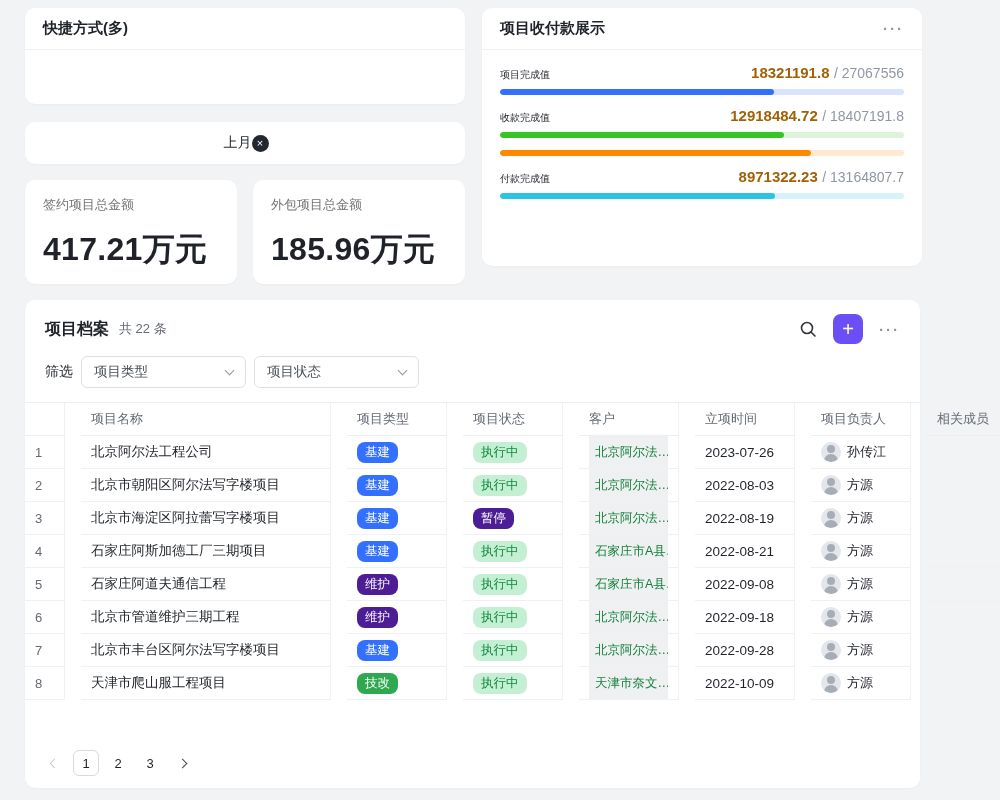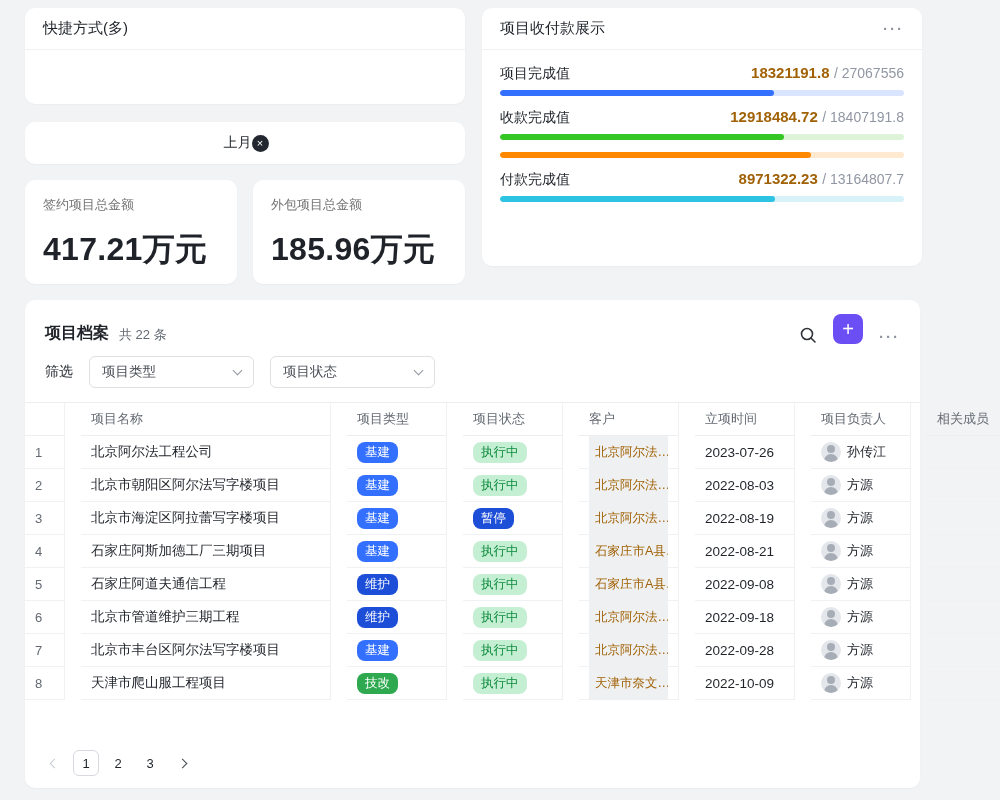--- a/index.html
+++ b/index.html
@@ -8,72 +8,72 @@
     background:#f2f3f5;
     font-family:"Liberation Sans","DejaVu Sans",sans-serif;
     color:#1f2329;
     position:relative;
     overflow:hidden;
   }
   .card { position:absolute; background:#fff; border-radius:10px; box-shadow:0 1px 2px rgba(31,35,41,0.03); }
 
   
   .card-title-row { height:42px; display:flex; align-items:center; justify-content:space-between; padding:0 18px; border-bottom:1px solid #f0f1f2; }
-  .card-title { font-size:15px; font-weight:400; color:#1f2329; }
+  .card-title { font-size:15px; font-weight:700; color:#1f2329; }
   .more { color:#8f959e; font-size:15px; font-weight:700; letter-spacing:2px; cursor:pointer; line-height:1; }
 
   
   .shortcuts { left:25px; top:8px; width:440px; height:96px; }
   .monthbar  { left:25px; top:122px; width:440px; height:42px; display:flex; align-items:center; justify-content:center; padding:0 14px 0 16px; font-size:14px; }
   .stat1 { left:25px;  top:180px; width:212px; height:104px; padding:16px 18px; }
   .stat2 { left:253px; top:180px; width:212px; height:104px; padding:16px 18px; }
   .payments { left:482px; top:8px; width:440px; height:258px; }
   .tablecard { left:25px; top:300px; width:895px; height:488px; }
 
   .xcirc { width:17px; height:17px; border-radius:50%; background:#232830; color:#fff; display:flex; align-items:center; justify-content:center; font-size:11px; line-height:1; cursor:pointer; }
 
   .stat-label { font-size:13px; color:#737373; }
   .stat-value { font-size:32px; font-weight:700; margin-top:14px; letter-spacing:0.3px; }
 
   
   .pay-body { padding:2px 18px 0; }
   .prog-row { margin-top:12px; }
   .prog-head { display:flex; justify-content:space-between; align-items:baseline; margin-bottom:7px; }
-  .prog-label { font-size:14px; color:#1f2329; }
+  .prog-label { font-size:10px; color:#1f2329; }
   .prog-nums b { font-size:15px; font-weight:700; color:#a16207; }
   .prog-total { font-size:14px; color:#9097a3; }
   .track { height:6px; border-radius:3px; position:relative; overflow:hidden; background:#eef0f2; }
   .fill { position:absolute; left:0; top:0; bottom:0; border-radius:3px; }
 
   
-  .tbl-header { display:flex; align-items:flex-end; padding:14px 20px 12px; }
+  .tbl-header { display:flex; align-items:center; padding:14px 20px 12px; }
   .tbl-title { font-size:16px; font-weight:700; }
   .tbl-count { font-size:13px; color:#646a73; margin-left:10px; }
   .tbl-spacer { flex:1; }
   .icon-btn { display:flex; align-items:center; justify-content:center; cursor:pointer; }
   .btn-add { width:30px; height:30px; border-radius:8px; background:#6c4ef5; color:#fff; font-size:20px; font-weight:400; display:flex; align-items:center; justify-content:center; margin:0 16px; cursor:pointer; line-height:1; }
 
-  .filter-row { display:flex; align-items:center; gap:16px; padding:0 20px 14px; }
+  .filter-row { display:flex; align-items:center; gap:8px; padding:0 20px 14px; }
   .filter-label { font-size:14px; color:#1f2329; }
   .select { width:165px; height:32px; border:1px solid #dee0e3; border-radius:6px; background:#fff; display:flex; align-items:center; justify-content:space-between; padding:0 12px; font-size:13.5px; color:#4a4f56; cursor:pointer; }
   .cdown { width:7px; height:7px; border-left:1.4px solid #8f959e; border-bottom:1.4px solid #8f959e; transform:rotate(-45deg); margin-top:-4px; }
 
   
   .thead, .tr { display:grid; grid-template-columns:40px 250px 100px 100px 100px 100px 100px 100px;gap:16px; }
   .thead { border-top:1px solid #eceef0; }
   .th { font-size:13px; color:#646a73; padding:7px 10px; border-right:1px solid #f0f1f3; border-bottom:1px solid #eceef0; white-space:nowrap; overflow:hidden; }
   .th.num { }
   .td { height:33px; display:flex; align-items:center; padding:0 10px; font-size:13.5px; border-right:1px solid #f0f1f3; border-bottom:1px solid #f0f1f3; white-space:nowrap; overflow:hidden; }
   .td.num { font-size:13px; color:#646a73; justify-content:flex-start; }
   .badge { display:inline-block; padding:2px 8px; border-radius:8px; font-size:12.5px; line-height:17px; color:#fff; }
   .badge[data-variant="blue"]  { background:#3370ff; }
-  .badge[data-variant="amber"] { background:#1d4ed8; }
+  .badge[data-variant="amber"] { background:#4c1d95; }
   .badge[data-variant="green"] { background:#2ea94f; }
   .badge[data-variant="green-light"] { background:#c5efd2; color:#0e8a3f; }
-  .tag { background:#eff0f1; border-radius:4px; padding:15px 6px; font-size:12.5px; color:#a16207; white-space:nowrap; overflow:hidden; max-width:100%; flex:none; }
+  .tag { background:#eff0f1; border-radius:4px; padding:15px 6px; font-size:12.5px; color:#15803d; white-space:nowrap; overflow:hidden; max-width:100%; flex:none; }
   .avatar { width:20px; height:20px; border-radius:50%; background:#e3e6ea; position:relative; overflow:hidden; flex:none; margin-right:6px; }
   .avatar::before { content:""; position:absolute; width:8px; height:8px; border-radius:50%; background:#a7adb6; left:6px; top:3px; }
   .avatar::after  { content:""; position:absolute; width:14px; height:9px; border-radius:7px 7px 0 0; background:#a7adb6; left:3px; top:12px; }
   .owner-name { font-size:13px; }
 
   
   .pager { position:absolute; left:16px; bottom:12px; display:flex; align-items:center; gap:6px; }
   .page { min-width:26px; height:26px; display:flex; align-items:center; justify-content:center; font-size:13px; color:#1f2329; border-radius:6px; border:1px solid transparent; cursor:pointer; }
   .page.active { border-color:#d6d9de; background:#fff; }
   .pg-arrow { width:26px; height:26px; display:flex; align-items:center; justify-content:center; cursor:pointer; color:#41464d; }

